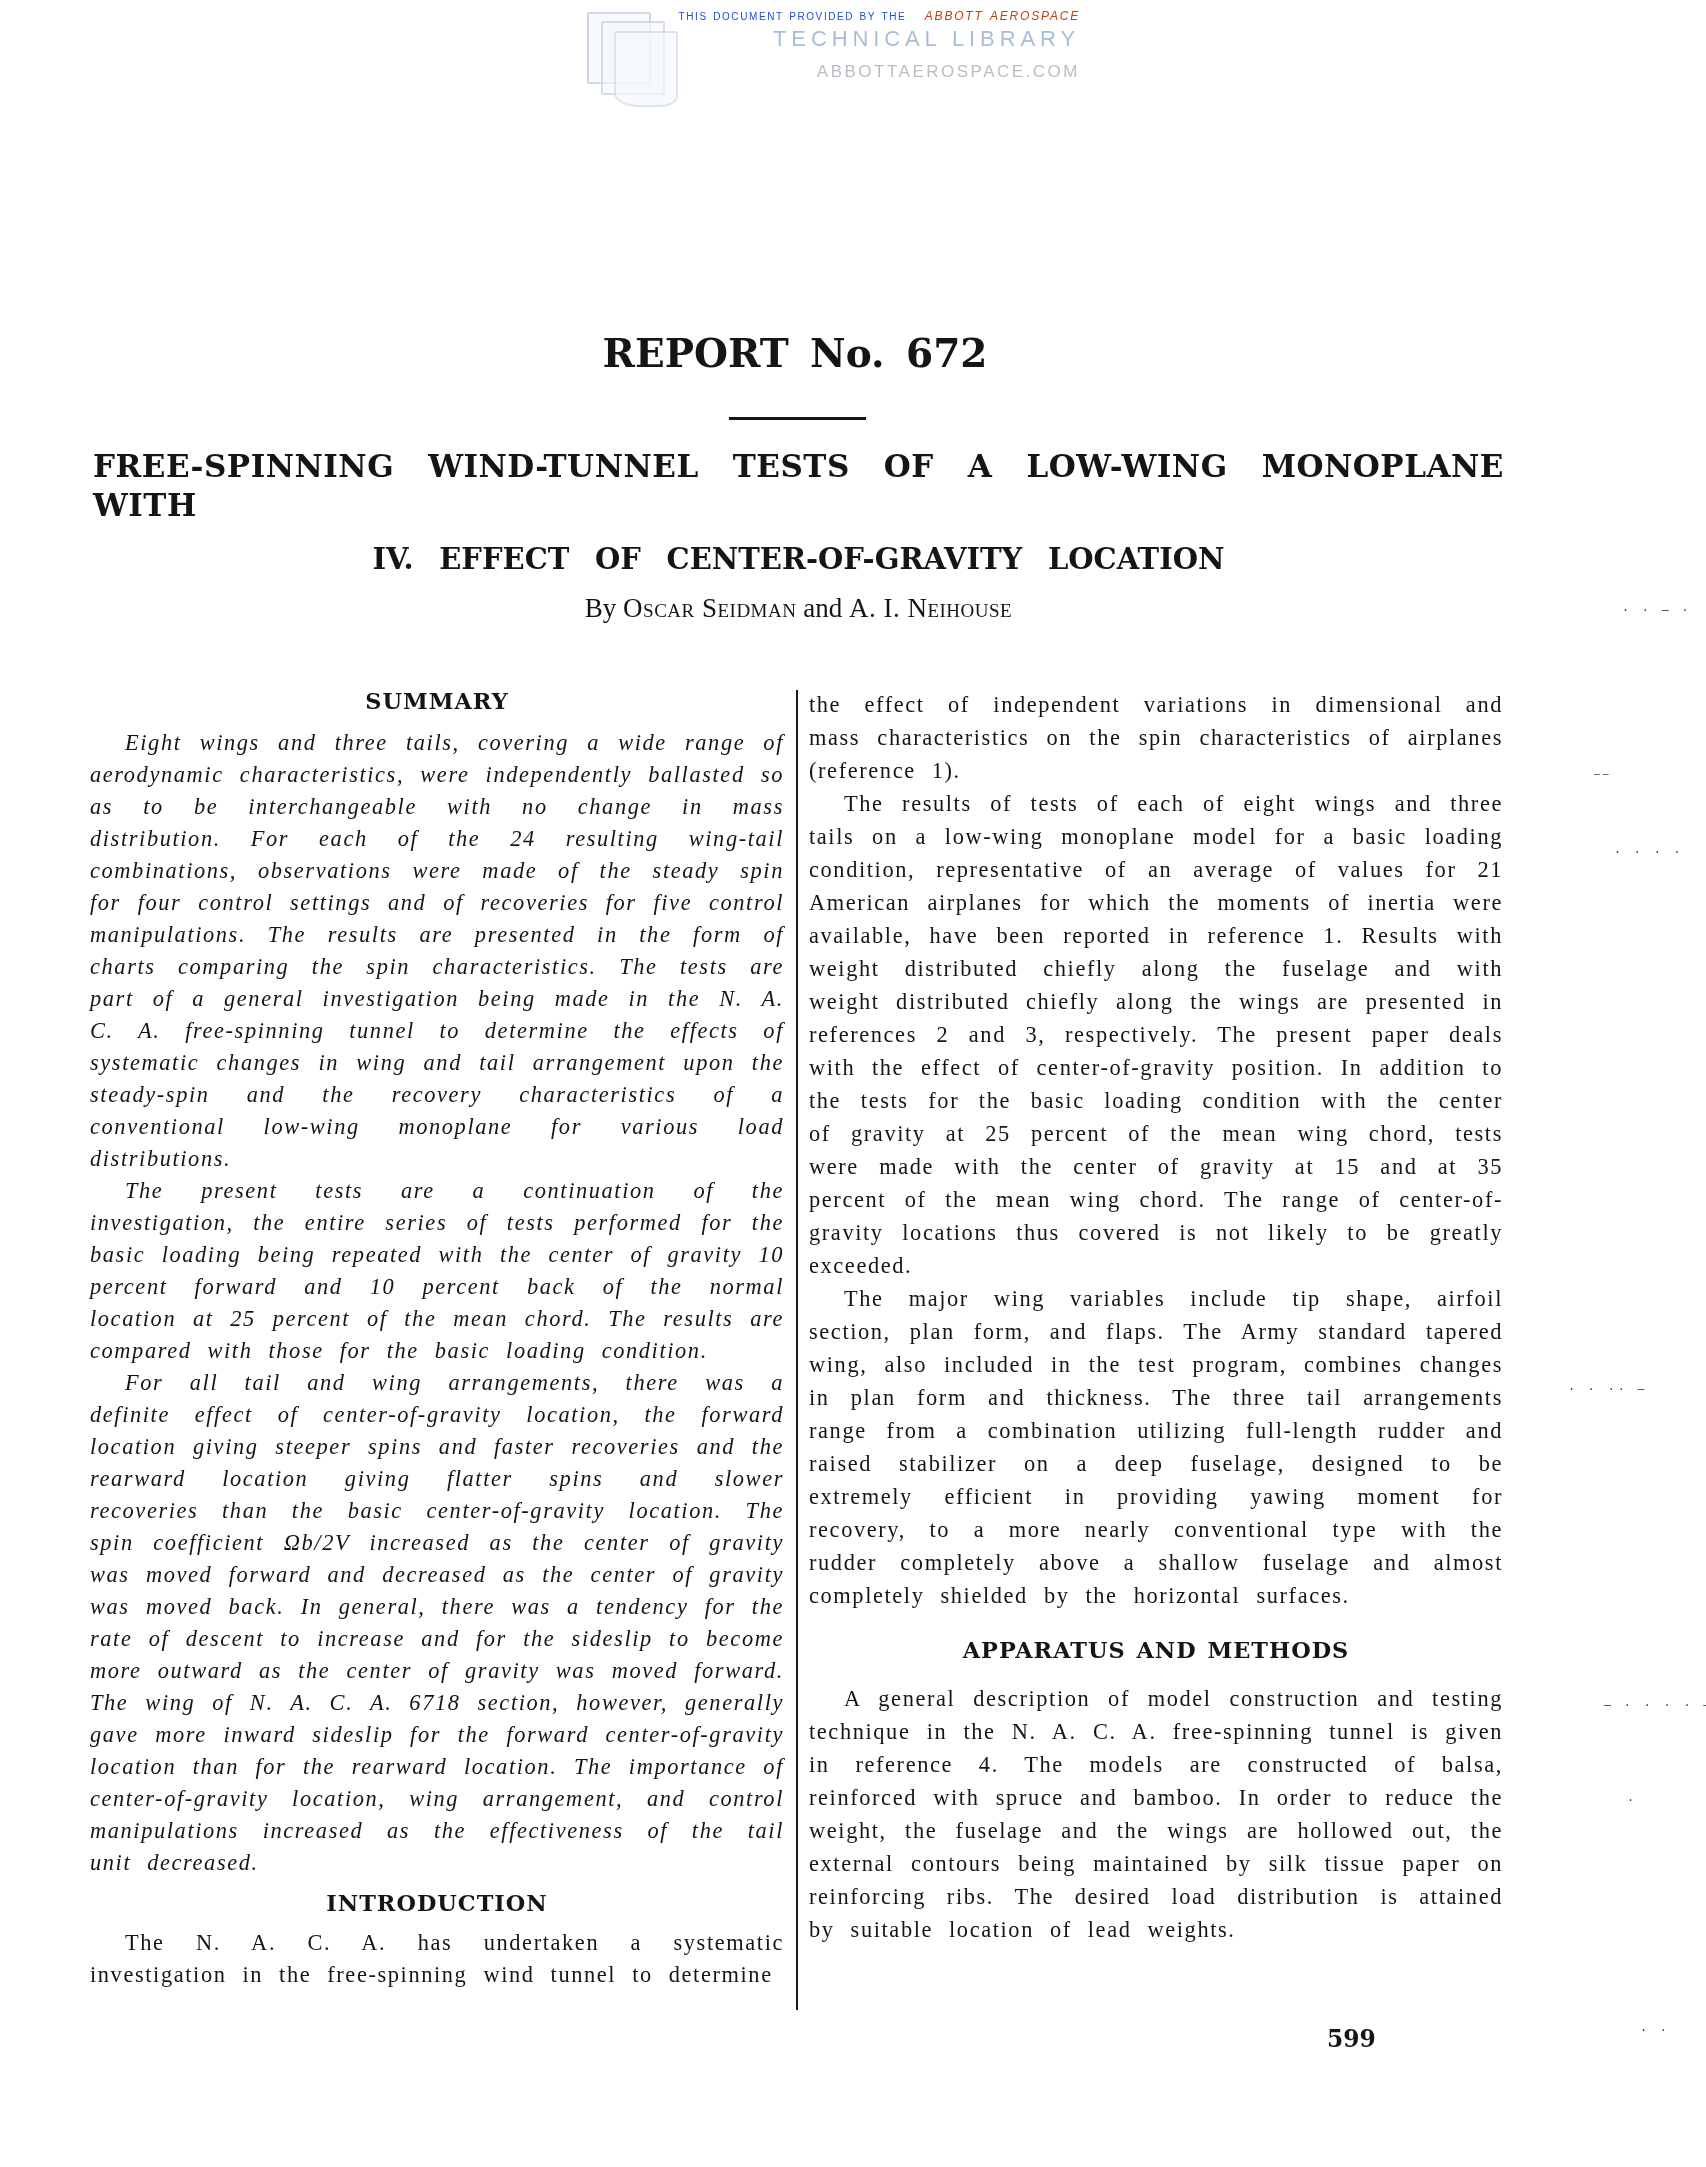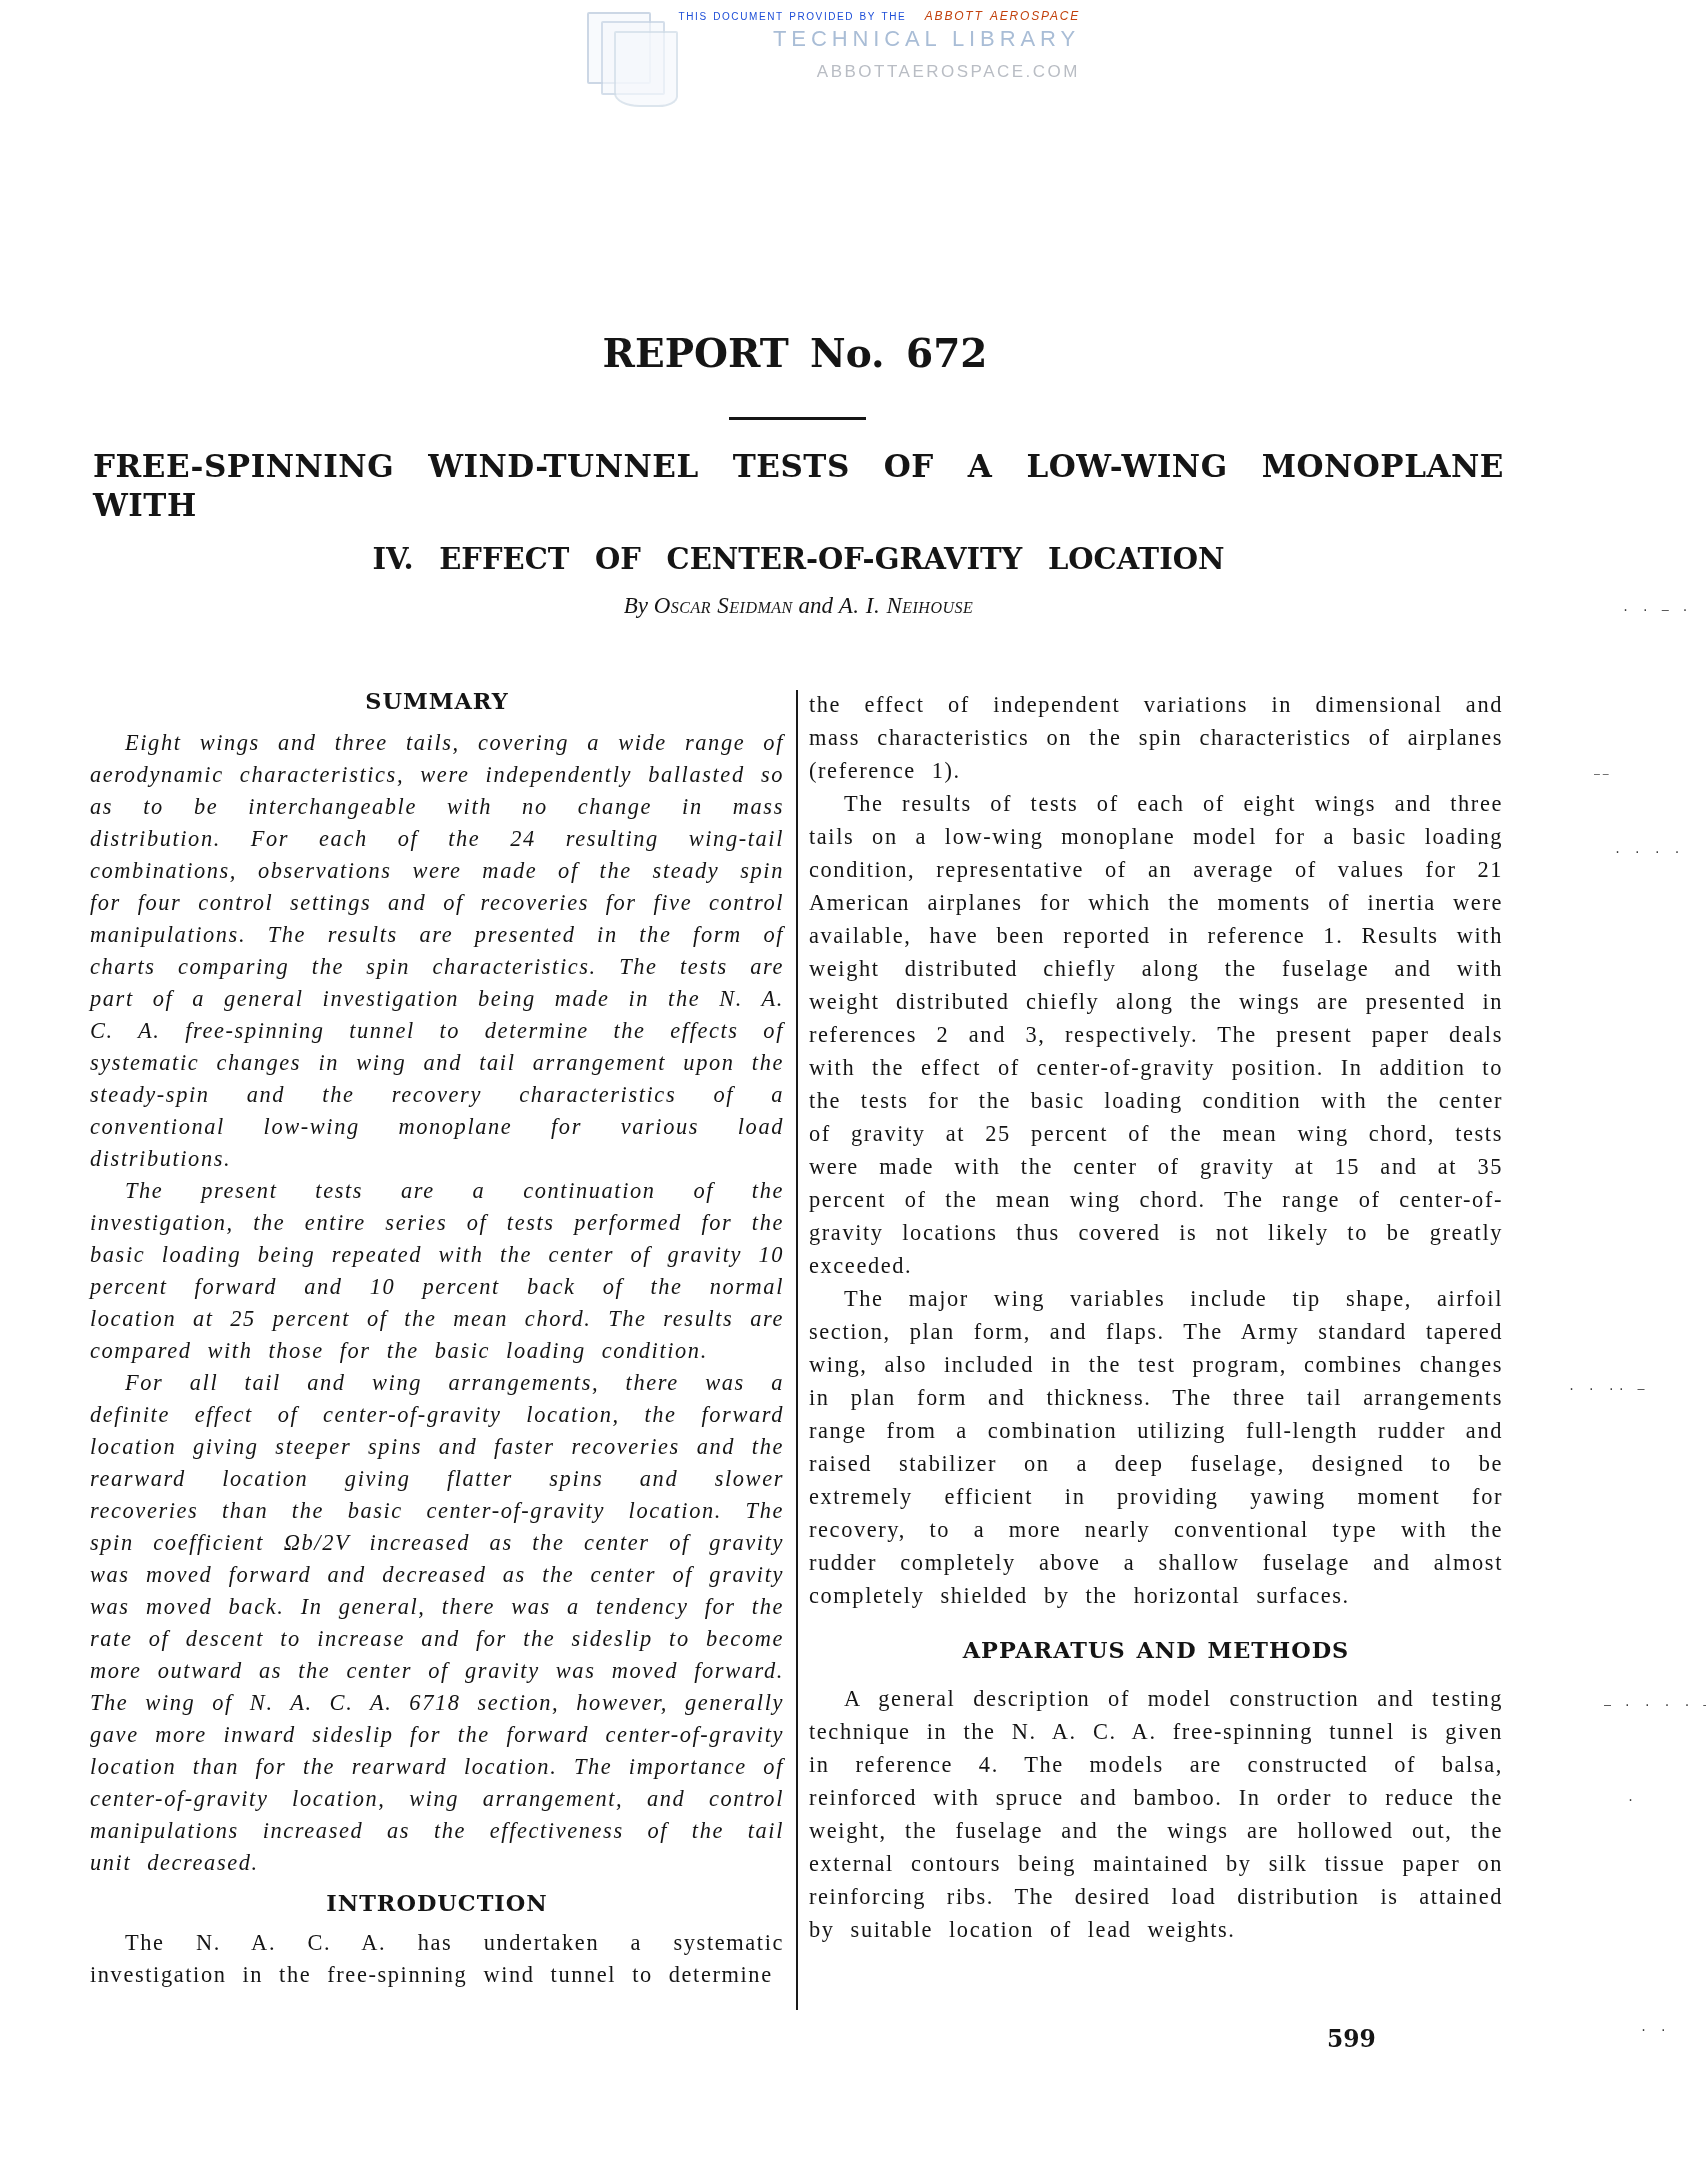--- a/index.html
+++ b/index.html
@@ -40,21 +40,21 @@
                background: #161616; }
   .main-title { position: absolute; left: 93px; top: 447px; width: 1411px;
                 font-family: "DejaVu Serif", serif; font-weight: bold;
                 font-size: 31px; line-height: 39px; letter-spacing: 0.5px; }
   .main-title .t1 { text-align: justify; text-align-last: justify; word-spacing: 5.9px; }
   .main-title .t2 { text-align: center; word-spacing: 10.7px; }
   .part-title { position: absolute; left: 93px; top: 542px; width: 1411px;
                 text-align: center; font-family: "DejaVu Serif", serif;
                 font-weight: bold; font-size: 29px; word-spacing: 15.6px; }
   .byline { position: absolute; left: 93px; top: 593px; width: 1411px;
-            text-align: center; font-size: 23px; font-style: italic; }
+            text-align: center; font-size: 27px; }
   .byline .sc { font-variant: small-caps; letter-spacing: 0.5px; }
 
   
   .col { position: absolute; top: 688px; width: 694px;
          font-size: 22.4px; line-height: 33px; text-align: justify;
          letter-spacing: 1.6px; word-spacing: 8.8px; }
   .col-left  { left: 90px;  font-style: italic; line-height: 32px; }
   .col-right { left: 809px; }
   .col-divider { position: absolute; left: 796px; top: 690px; width: 2px; height: 1320px;
                  background: #1a1a1a; }

